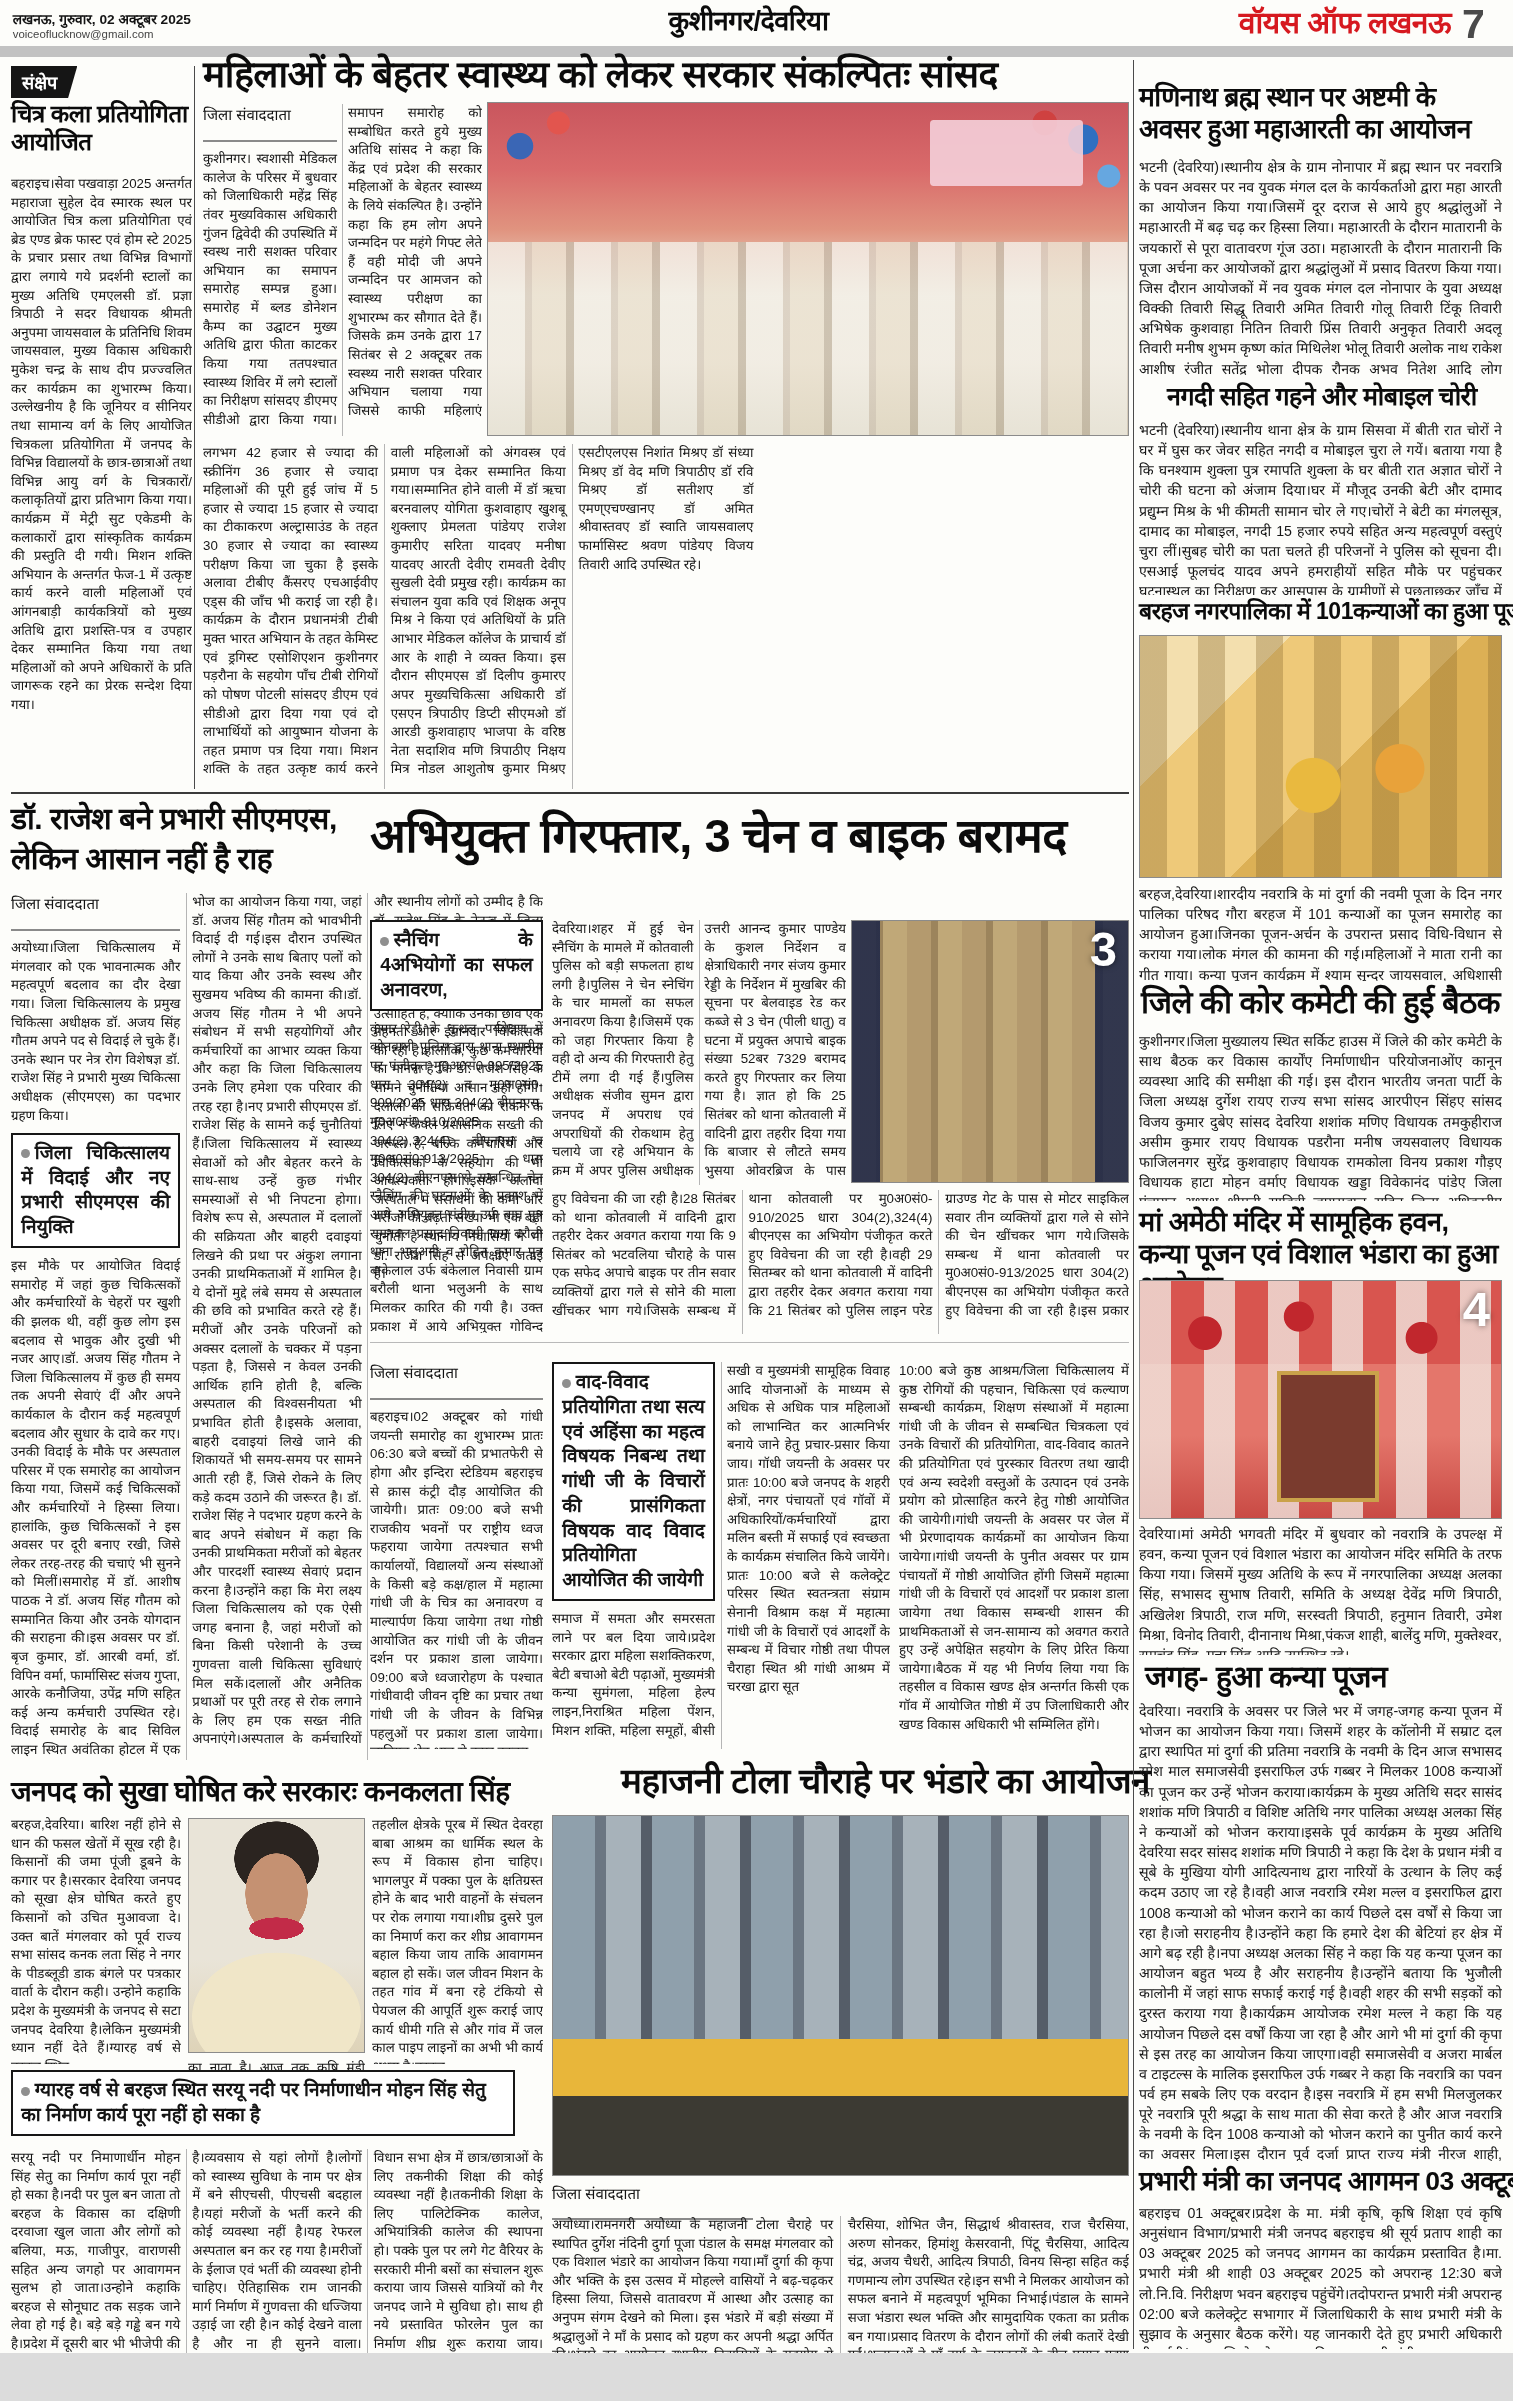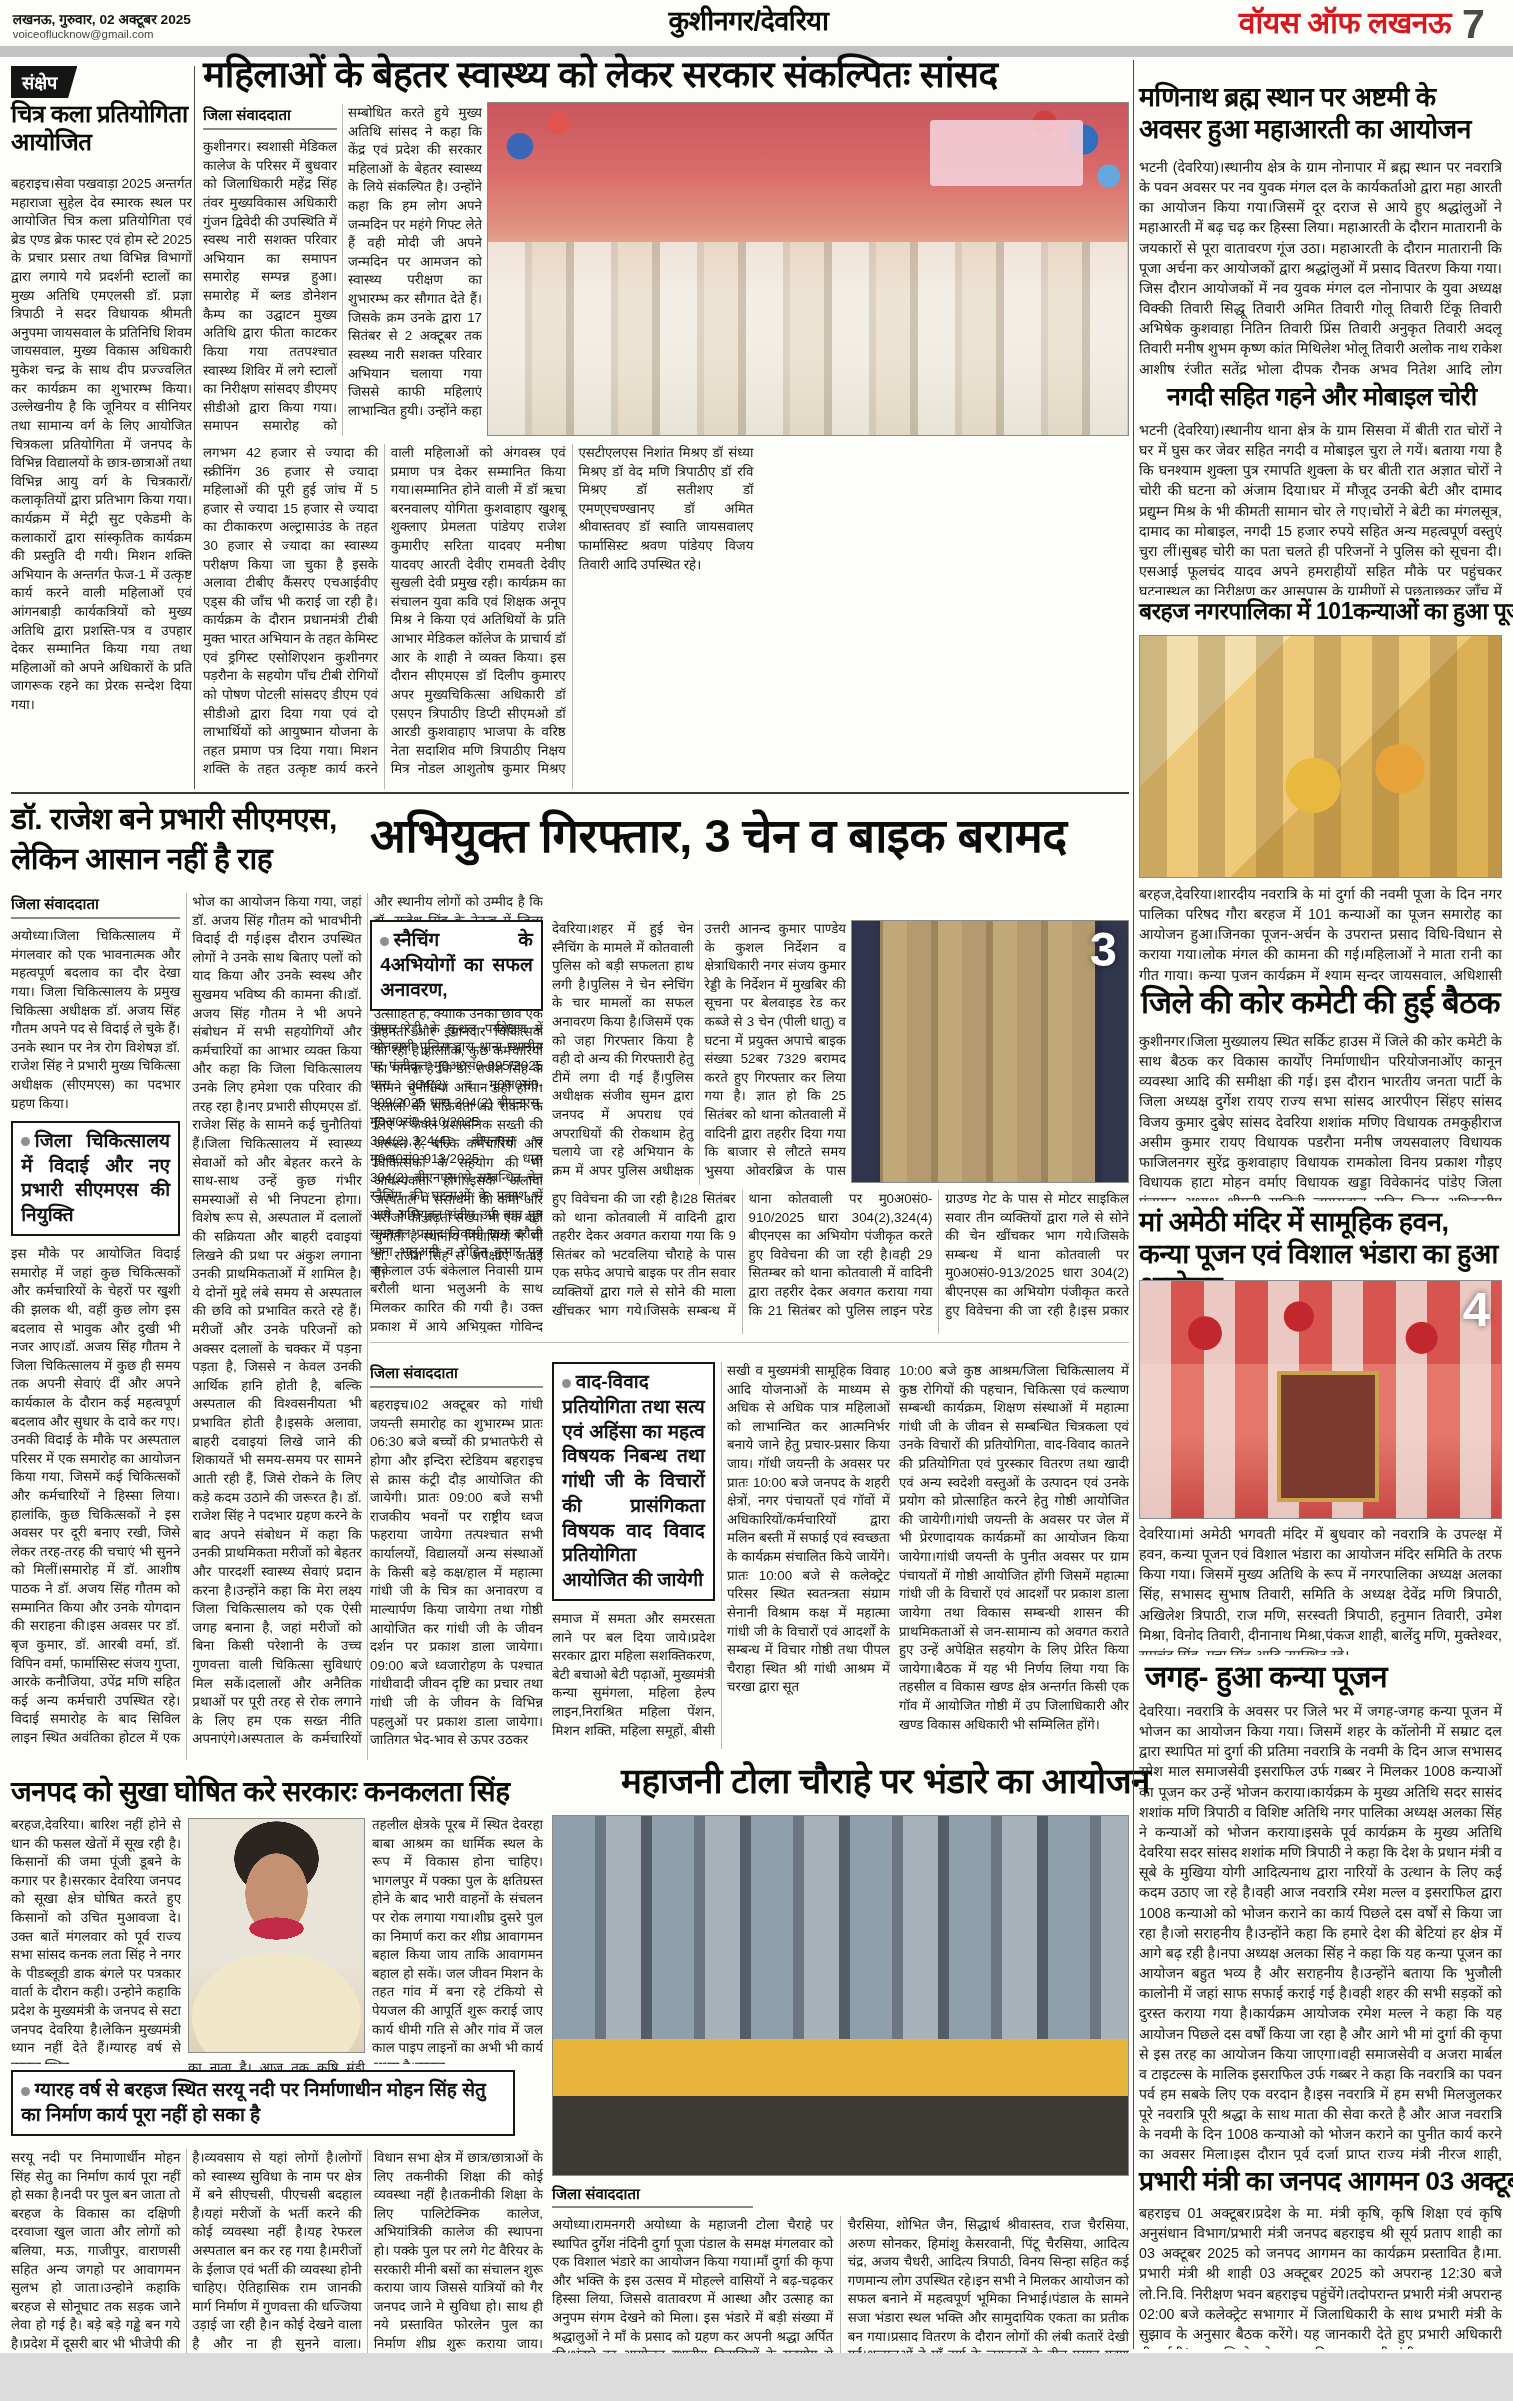--- a/index.html
+++ b/index.html
@@ -4,22 +4,22 @@
 <style>
   html,body{margin:0;padding:0;background:#e8e8e8;}
   .page{position:relative;width:1513px;height:2401px;background:#fdfdfa;overflow:hidden;
         font-family:"Liberation Sans","DejaVu Sans",sans-serif;color:#141414;}
   .abs{position:absolute;}
   .hl{font-weight:800;color:#0b0b0b;line-height:1.08;letter-spacing:-0.5px;}
   .just{text-align:justify;}
   .bodytext{font-size:13.3px;line-height:1.4;color:#161616;}
   .bodytext-lg{font-size:14.2px;line-height:1.42;color:#161616;}
   .cols{column-fill:auto;column-gap:12px;column-rule:0.9px solid #b5b5b5;overflow:hidden;}
-  .byline{display:block;font-weight:700;font-size:15px;color:#111;
-          border-bottom:2.3px solid #8a8a8a;padding-bottom:3px;margin:0 0 8.2px 0;}
+  .byline{display:block;font-weight:400;font-size:15px;color:#111;
+          border-bottom:2.3px solid #8a8a8a;padding-bottom:15px;margin:0 0 8.2px 0;}
   .boxhead{border:2.3px solid #161616;padding:6.4px 8.2px;font-weight:700;font-size:19px;
            line-height:1.3;margin:0 0 9px 0;break-inside:avoid;background:#fff;}
   .bullet{display:inline-block;width:9px;height:9px;border-radius:50%;background:#8f8f8f;
           margin-right:4.6px;vertical-align:middle;}
   .photo{border:0.9px solid #8b8b8b;box-sizing:border-box;overflow:hidden;}
   .photo-label{position:absolute;top:3.7px;right:11px;font-size:49px;font-weight:700;color:#ffffff;
                text-shadow:0 0 6.4px rgba(0,0,0,.55);line-height:1;}
   .vrule{background:#4a4a4a;width:1.4px;}
   .hrule{background:#3a3a3a;height:1.8px;}
   .hrule-light{background:#b9b9b9;height:0.9px;}

